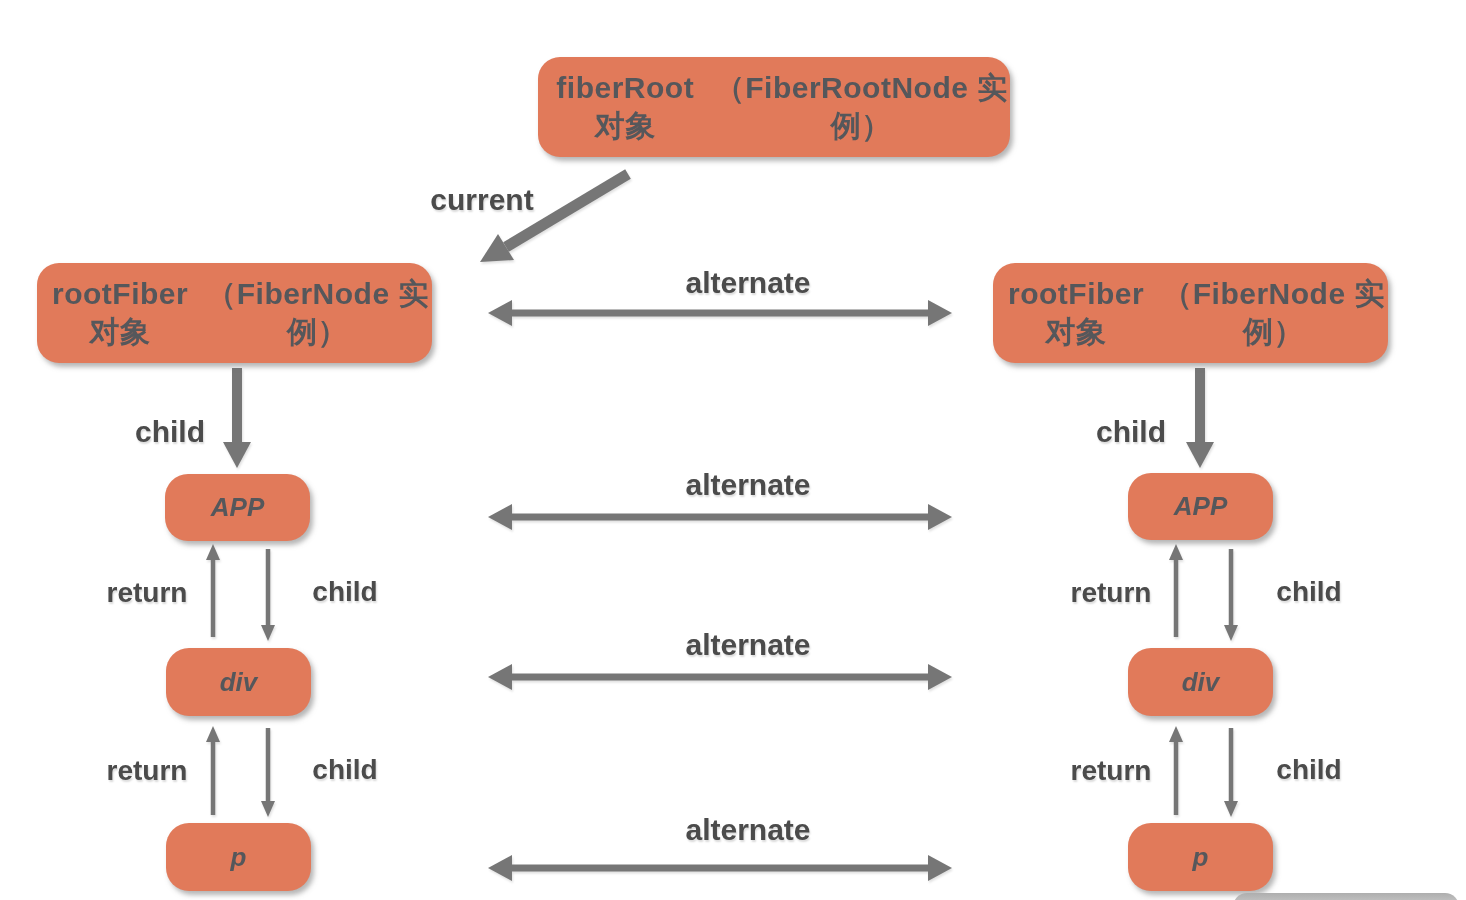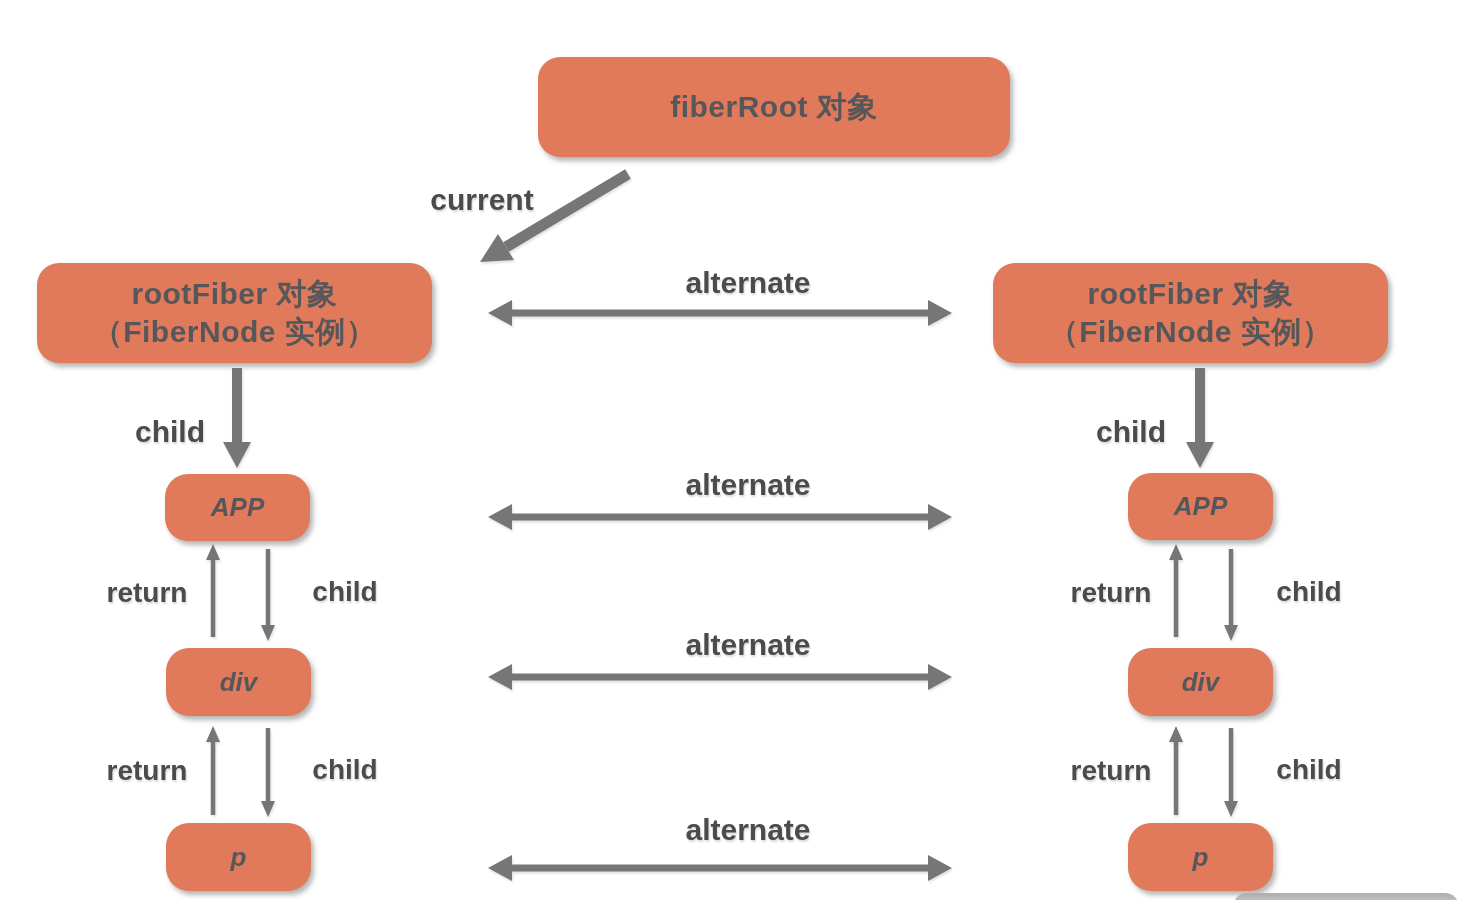--- a/index.html
+++ b/index.html
@@ -12,21 +12,21 @@
     height: 900px;
     background: var(--background, #ffffff);
     overflow: hidden;
   }
 
   .node {
     position: absolute;
     background: var(--node-fill, #e17a5a);
     color: var(--node-text, #55575b);
     display: flex;
-    flex-direction: column;
+    flex-direction: row;
     align-items: center;
     justify-content: center;
     text-align: center;
     font-weight: bold;
     box-shadow: 3px 4px 5px rgba(110,110,110,0.5);
   }
   .node.big {
     font-size: 30px;
     line-height: 38px;
     border-radius: 22px;
@@ -140,20 +140,21 @@
       <polygon points="1176,726 1169,742 1183,742"></polygon>
     </g>
     <g>
       <line x1="1231" y1="728" x2="1231" y2="802" stroke-width="4.5"></line>
       <polygon points="1231,817 1224,801 1238,801"></polygon>
     </g>
   </svg>
 
   <div class="node big" style="left:538px; top:57px; width:472px; height:100px;">
     <span>fiberRoot 对象</span>
+    <span>（FiberRootNode 实例）</span>
   </div>
 
   <div class="node big" style="left:37px; top:263px; width:395px; height:100px;">
     <span>rootFiber 对象</span>
     <span>（FiberNode 实例）</span>
   </div>
 
   <div class="node big" style="left:993px; top:263px; width:395px; height:100px;">
     <span>rootFiber 对象</span>
     <span>（FiberNode 实例）</span>

